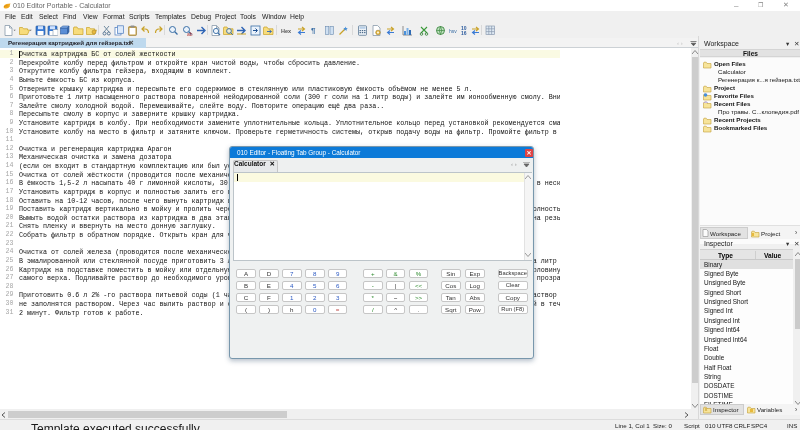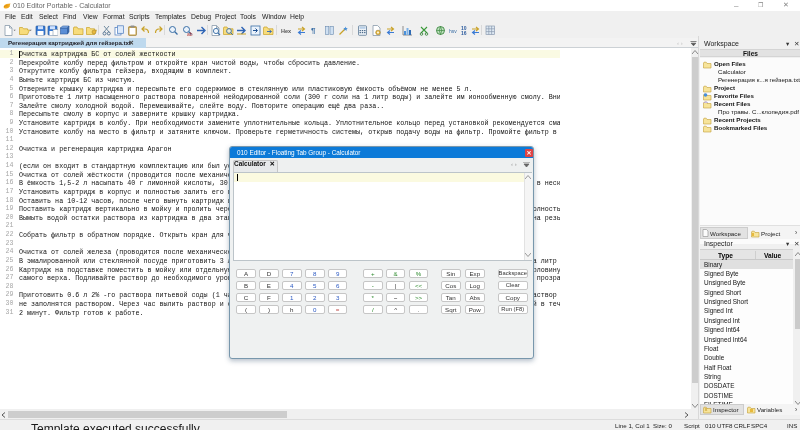--- a/index.html
+++ b/index.html
@@ -267,52 +267,54 @@
 </div>
 <div class="abs" id="editor">
 <div class="abs" id="curline"></div>
 <div class="abs mono lnum" style="top:2.05px">1</div>
 <div class="abs mono eline" style="top:2.05px">Очистка картриджа БС от солей жесткости</div>
 <div class="abs mono lnum" style="top:10.669999999999998px">2</div>
 <div class="abs mono eline" style="top:10.669999999999998px">Перекройте колбу перед фильтром и откройте кран чистой воды, чтобы сбросить давление.</div>
 <div class="abs mono lnum" style="top:19.29px">3</div>
 <div class="abs mono eline" style="top:19.29px">Открутите колбу фильтра гейзера, входящим в комплект.</div>
 <div class="abs mono lnum" style="top:27.91px">4</div>
-<div class="abs mono eline" style="top:27.91px">Выньте картридж БС из чистую.</div>
+<div class="abs mono eline" style="top:27.91px">Выньте ёмкость БС из корпуса.</div>
 <div class="abs mono lnum" style="top:36.529999999999994px">5</div>
 <div class="abs mono eline" style="top:36.529999999999994px">Отверните крышку картриджа и пересыпьте его содержимое в стеклянную или пластиковую ёмкость объёмом не менее 5 л.</div>
 <div class="abs mono lnum" style="top:45.14999999999999px">6</div>
 <div class="abs mono eline" style="top:45.14999999999999px">Приготовьте 1 литр насыщенного раствора поваренной нейодированной соли (300 г соли на 1 литр воды) и залейте им ионообменную смолу. Внимание! Возможно бурление р-ра.</div>
 <div class="abs mono lnum" style="top:53.769999999999996px">7</div>
 <div class="abs mono eline" style="top:53.769999999999996px">Залейте смолу холодной водой. Перемешивайте, слейте воду. Повторите операцию ещё два раза..</div>
 <div class="abs mono lnum" style="top:62.38999999999999px">8</div>
 <div class="abs mono eline" style="top:62.38999999999999px">Пересыпьте смолу в корпус и заверните крышку картриджа.</div>
 <div class="abs mono lnum" style="top:71.00999999999999px">9</div>
 <div class="abs mono eline" style="top:71.00999999999999px">Установите картридж в колбу. При необходимости замените уплотнительные кольца. Уплотнительное кольцо перед установкой рекомендуется смазать силиконовой смазкой (например, для кранов).</div>
 <div class="abs mono lnum" style="top:79.63px">10</div>
 <div class="abs mono eline" style="top:79.63px">Установите колбу на место в фильтр и затяните ключом. Проверьте герметичность системы, открыв подачу воды на фильтр. Промойте фильтр в течении 2-5 мин. Система готова к работе.</div>
 <div class="abs mono lnum" style="top:88.24999999999999px">11</div>
 <div class="abs mono lnum" style="top:96.86999999999999px">12</div>
 <div class="abs mono eline" style="top:96.86999999999999px">Очистка и регенерация картриджа Арагон</div>
 <div class="abs mono lnum" style="top:105.49px">13</div>
+<div class="abs mono eline" style="top:105.49px">Механическая очистка и замена дозатора</div>
 <div class="abs mono lnum" style="top:114.10999999999999px">14</div>
 <div class="abs mono eline" style="top:114.10999999999999px">(если он входит в стандартную комплектацию или был установлен дополнительно)</div>
 <div class="abs mono lnum" style="top:122.72999999999999px">15</div>
 <div class="abs mono eline" style="top:122.72999999999999px">Очистка от солей жёсткости (проводится после механической очистки)</div>
 <div class="abs mono lnum" style="top:131.35px">16</div>
 <div class="abs mono eline" style="top:131.35px">В ёмкость 1,5-2 л насыпать 40 г лимонной кислоты, 30 г соды и залить 1 л холодной воды. Лимонную кислоту и соду нужно растворять в несколько приемов, поскольку в процессе идет бурная реакция.</div>
 <div class="abs mono lnum" style="top:139.97px">17</div>
 <div class="abs mono eline" style="top:139.97px">Установить картридж в корпус и полностью залить его приготовленным раствором.</div>
 <div class="abs mono lnum" style="top:148.59px">18</div>
 <div class="abs mono eline" style="top:148.59px">Оставить на 10-12 часов, после чего вынуть картридж из корпуса и слить раствор.</div>
 <div class="abs mono lnum" style="top:157.21px">19</div>
 <div class="abs mono eline" style="top:157.21px">Поставить картридж вертикально в мойку и пролить через него 3-4 литра холодной воды, дав остаткам промывочного раствора и воды полностью стечь.</div>
 <div class="abs mono lnum" style="top:165.82999999999998px">20</div>
 <div class="abs mono eline" style="top:165.82999999999998px">Вымыть водой остатки раствора из картриджа в два этапа. Вывернуть донную заглушку, положить сверху чистую полиэтиленовую пленку на резьбовую горловину. Затем обернуть плёнкой.</div>
 <div class="abs mono lnum" style="top:174.45px">21</div>
+<div class="abs mono eline" style="top:174.45px">Снять пленку и ввернуть на место донную заглушку.</div>
 <div class="abs mono lnum" style="top:183.07px">22</div>
 <div class="abs mono eline" style="top:183.07px">Собрать фильтр в обратном порядке. Открыть кран для чистой воды и промыть систему.</div>
 <div class="abs mono lnum" style="top:191.69px">23</div>
 <div class="abs mono lnum" style="top:200.31px">24</div>
 <div class="abs mono eline" style="top:200.31px">Очистка от солей железа (проводится после механической очистки)</div>
 <div class="abs mono lnum" style="top:208.93px">25</div>
 <div class="abs mono eline" style="top:208.93px">В эмалированной или стеклянной посуде приготовить 3 литра 1-2 % -го раствора лимонной кислоты (1 чайная ложка с большой горкой на литр воды).</div>
 <div class="abs mono lnum" style="top:217.54999999999998px">26</div>
 <div class="abs mono eline" style="top:217.54999999999998px">Картридж на подставке поместить в мойку или отдельную ёмкость и медленно залить раствор внутрь картриджа (через его резьбовую горловину) до</div>
 <div class="abs mono lnum" style="top:226.17px">27</div>

